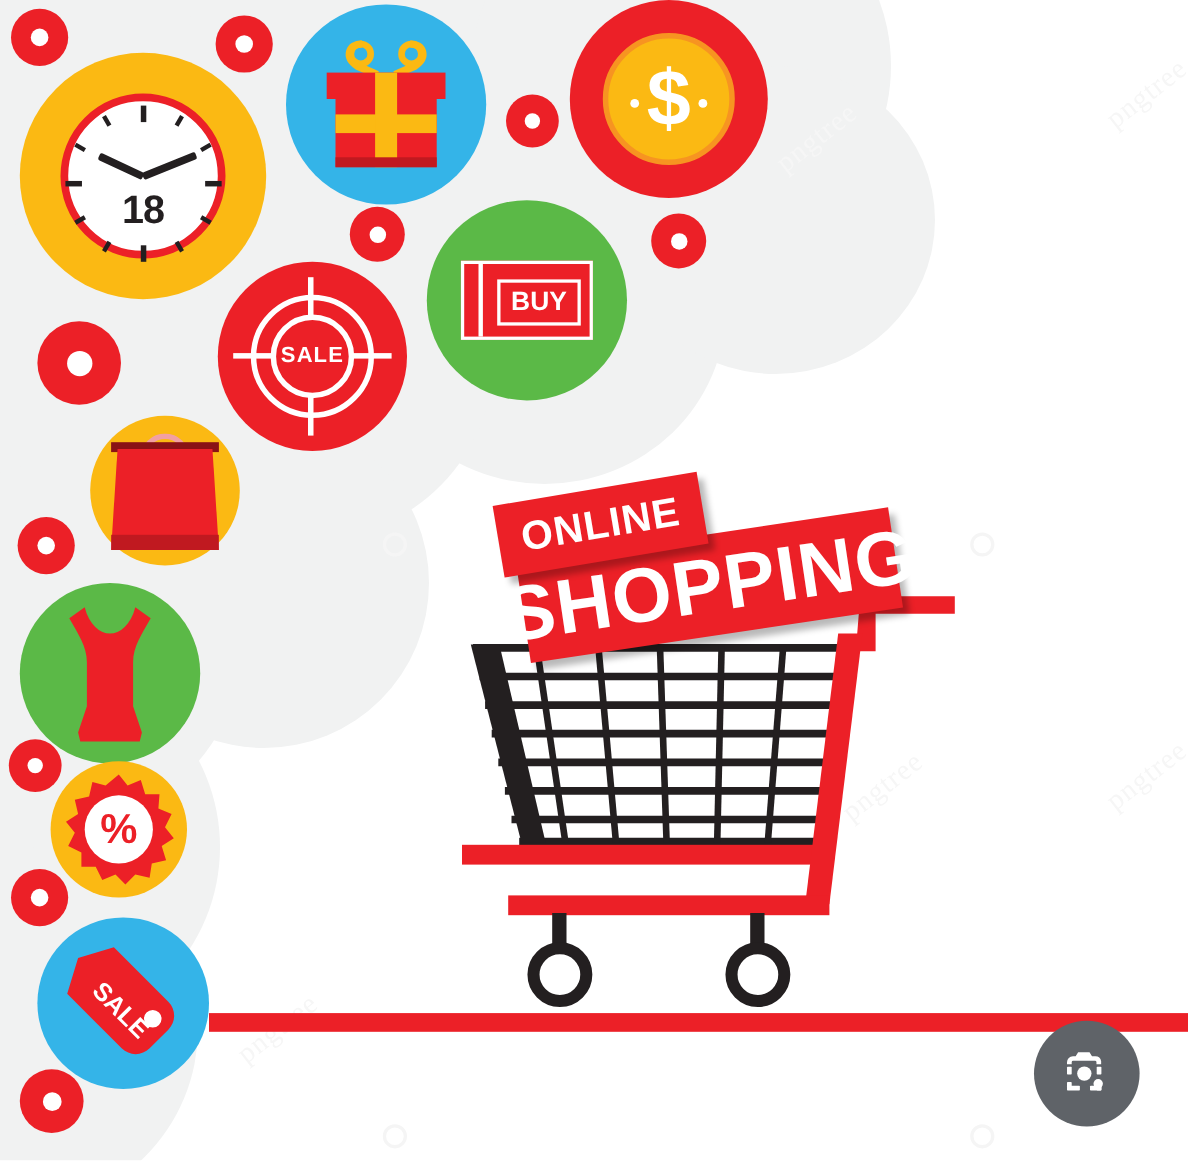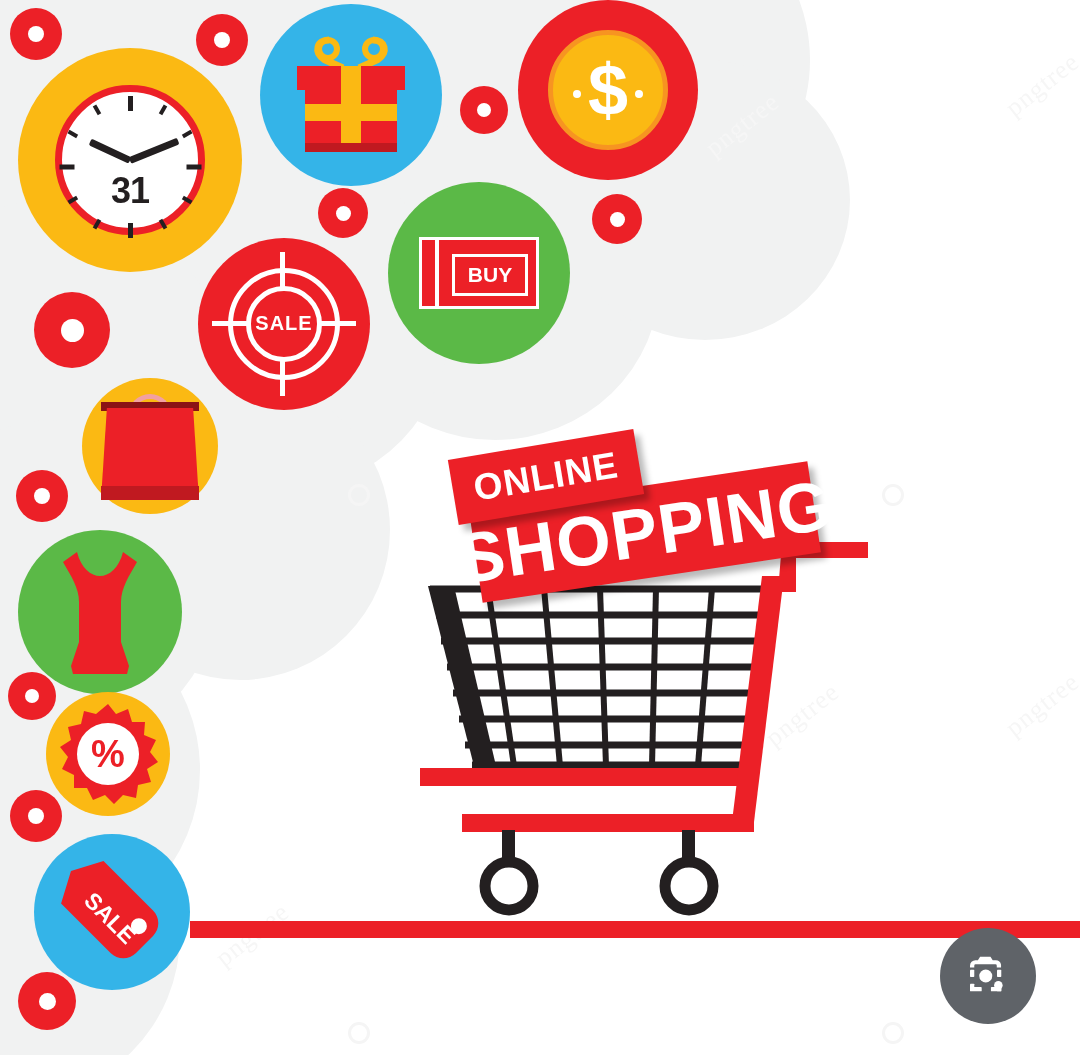--- a/index.html
+++ b/index.html
@@ -85,21 +85,21 @@
   }
 
   
   .buy-card{
     position:relative; width:120px; height:72px; background:#ec2027;
     border:3px solid #fff; display:flex; align-items:center;
   }
   .buy-stripe{ position:absolute; top:0; bottom:0; left:13px; width:4px; background:#fff; }
   .buy-box{
     position:absolute; right:8px; top:14px; width:76px; height:42px;
-    border:3px solid #fff; color:#fff; font-weight:bold; font-size:21px;
+    border:3px solid #fff; color:#fff; font-weight:bold; font-size:24px;
     display:flex; align-items:center; justify-content:center; letter-spacing:0px;
   }
 
   
   .bag{ position:relative; width:98px; height:108px; }
   .bag-body{ position:absolute; left:0; top:16px; width:98px; height:92px;
              background:#ec2027; clip-path:polygon(6% 0,94% 0,100% 100%,0 100%); }
   .bag-shadow{ position:absolute; left:0; bottom:0; width:98px; height:14px;
                background:#c01920; clip-path:polygon(0 0,100% 0,100% 100%,0 100%); }
   .bag-handle{ position:absolute; left:27px; top:2px; width:44px; height:36px;
@@ -227,21 +227,21 @@
       <div class="tick minor" style="transform:rotate(30deg)"></div>
       <div class="tick minor" style="transform:rotate(60deg)"></div>
       <div class="tick minor" style="transform:rotate(120deg)"></div>
       <div class="tick minor" style="transform:rotate(150deg)"></div>
       <div class="tick minor" style="transform:rotate(210deg)"></div>
       <div class="tick minor" style="transform:rotate(240deg)"></div>
       <div class="tick minor" style="transform:rotate(300deg)"></div>
       <div class="tick minor" style="transform:rotate(330deg)"></div>
       <div class="hand" style="width:44px; height:7px; transform:rotate(205deg); margin-top:-3.5px;"></div>
       <div class="hand" style="width:52px; height:7px; transform:rotate(-22deg); margin-top:-3.5px;"></div>
-      <div class="clock-24">31</div>
+      <div class="clock-24">18</div>
     </div>
   </div>
 
   <div class="badge" style="left:260px; top:4px; width:182px; height:182px; background:#34b4e8;">
     <svg class="gift" viewBox="0 0 140 130">
       <path d="M48 10 C36 10 32 22 44 30 L62 38" fill="none" stroke="#fbb913" stroke-width="7"></path>
       <path d="M92 10 C104 10 108 22 96 30 L78 38" fill="none" stroke="#fbb913" stroke-width="7"></path>
       <circle cx="47" cy="19" r="9" fill="none" stroke="#fbb913" stroke-width="6"></circle>
       <circle cx="93" cy="19" r="9" fill="none" stroke="#fbb913" stroke-width="6"></circle>
       <rect x="16" y="36" width="108" height="24" fill="#ec2027"></rect>

